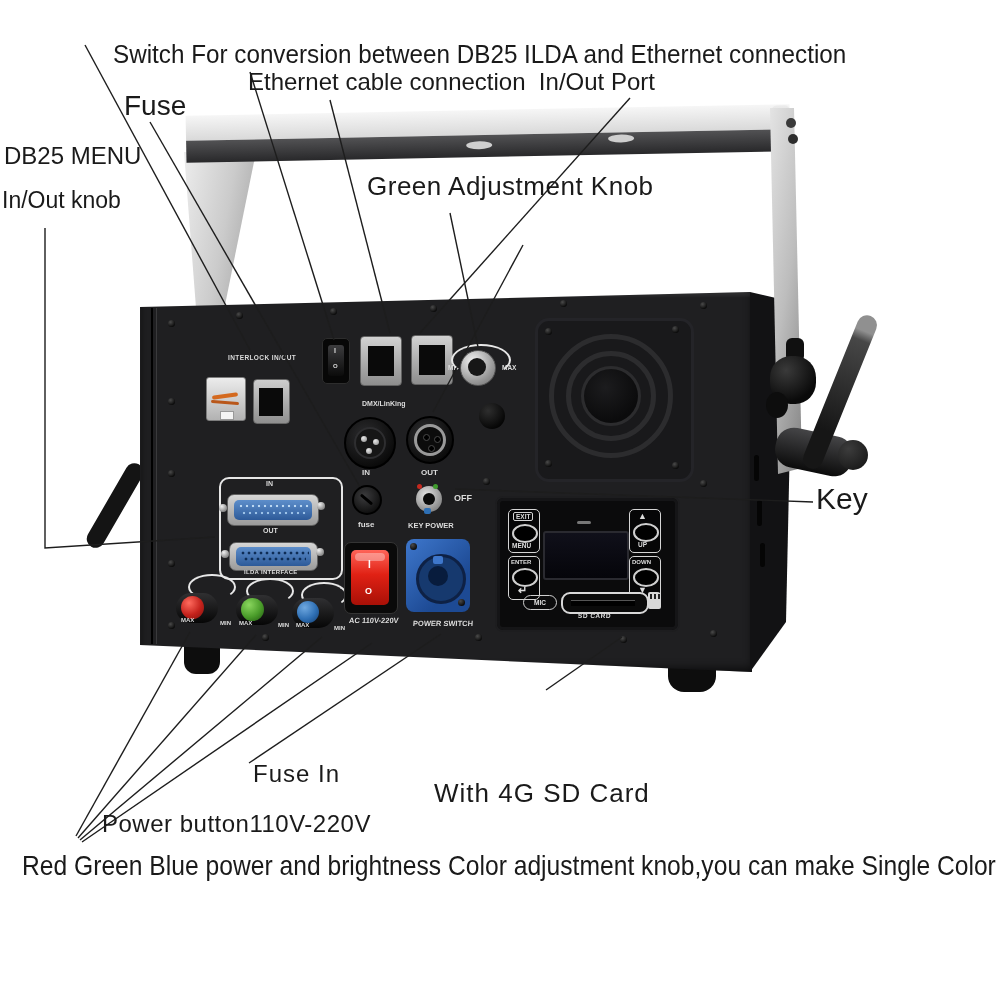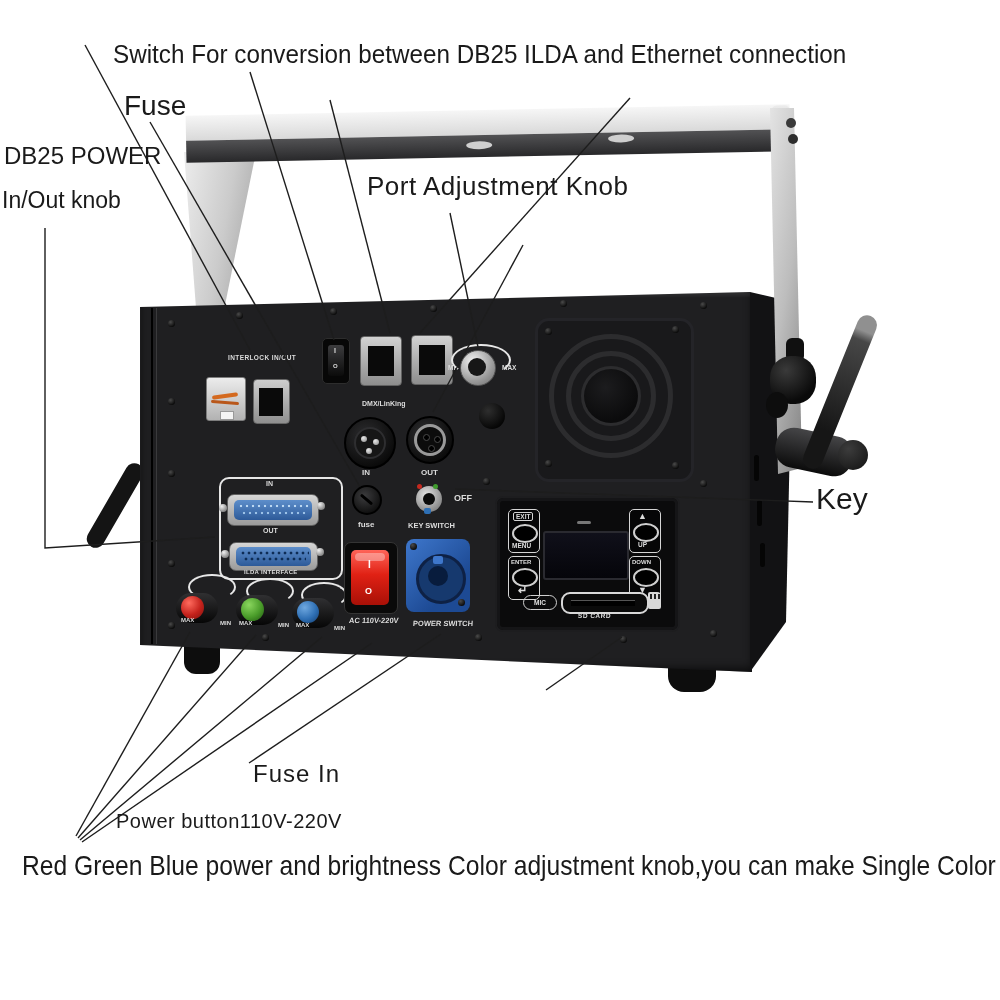--- a/index.html
+++ b/index.html
@@ -153,21 +153,21 @@
   </div>
   <div class="wl" style="left:358px;top:520px;font-size:8px;">fuse</div>
   <div class="abs" style="left:416px;top:486px;width:26px;height:26px;border-radius:50%;
               background:radial-gradient(circle at 40% 35%,#e4e4e4,#868686 75%);z-index:7;">
     <div class="abs" style="left:7px;top:7px;width:12px;height:12px;border-radius:50%;background:#0a0a0a;"></div>
     <div class="abs" style="left:1px;top:-2px;width:5px;height:5px;border-radius:50%;background:#c4281e;"></div>
     <div class="abs" style="left:17px;top:-2px;width:5px;height:5px;border-radius:50%;background:#3f9a2d;"></div>
     <div class="abs" style="left:8px;top:22px;width:7px;height:6px;border-radius:2px;background:#2e6fb4;"></div>
   </div>
   <div class="wl" style="left:454px;top:493px;font-size:9px;">OFF</div>
-  <div class="wl" style="left:408px;top:521px;font-size:7.5px;">KEY SWITCH</div>
+  <div class="wl" style="left:408px;top:521px;font-size:7.5px;">KEY POWER</div>
 
   <div class="abs" style="left:219px;top:477px;width:120px;height:99px;border:2px solid #e6e6e6;border-radius:10px;z-index:6;"></div>
   <div class="wl" style="left:266px;top:480px;font-size:7px;">IN</div>
   <div class="db25shell" style="left:227px;top:494px;width:90px;height:30px;">
     <div class="db25blue" style="left:6px;top:5px;width:78px;height:20px;background:linear-gradient(180deg,#5d8ecb,#2d5a99);"></div>
     <div class="dotsrow" style="left:10px;top:8px;width:72px;background-image:radial-gradient(circle,#bcd8f2 1.1px,transparent 1.6px);"></div>
     <div class="dotsrow" style="left:13px;top:15px;width:66px;background-image:radial-gradient(circle,#9cc2e8 1.1px,transparent 1.6px);"></div>
   </div>
   <div class="thumb" style="left:219px;top:504px;"></div>
   <div class="thumb" style="left:317px;top:502px;"></div>
@@ -288,26 +288,28 @@
     <line x1="455" y1="489" x2="813" y2="502" stroke="#1d1d1d" stroke-width="1.4"></line>
     <line x1="622" y1="637" x2="546" y2="690" stroke="#1d1d1d" stroke-width="1.4"></line>
     <line x1="441" y1="634" x2="249" y2="763" stroke="#1d1d1d" stroke-width="1.4"></line>
     <line x1="190" y1="632" x2="76" y2="836" stroke="#1d1d1d" stroke-width="1.4"></line>
     <line x1="256" y1="635" x2="78" y2="838" stroke="#1d1d1d" stroke-width="1.4"></line>
     <line x1="322" y1="637" x2="80" y2="840" stroke="#1d1d1d" stroke-width="1.4"></line>
     <line x1="372" y1="643" x2="82" y2="842" stroke="#1d1d1d" stroke-width="1.4"></line>
   </svg>
 
   <div class="ann" style="left:113px;top:40px;font-size:25px;transform:scaleX(.97);transform-origin:left top;">Switch For conversion between DB25 ILDA and Ethernet connection</div>
+  <div class="ann" style="left:248px;top:68px;font-size:24px;">Ethernet cable connection  In/Out Port</div>
   <div class="ann" style="left:124px;top:90px;font-size:28px;">Fuse</div>
-  <div class="ann" style="left:4px;top:142px;font-size:24px;">DB25 POWER</div>
+  <div class="ann" style="left:4px;top:142px;font-size:24px;">DB25 MENU</div>
   <div class="ann" style="left:2px;top:187px;font-size:23px;">In/Out knob</div>
-  <div class="ann" style="left:367px;top:172px;font-size:26px;letter-spacing:.5px;">Port Adjustment Knob</div>
+  <div class="ann" style="left:367px;top:172px;font-size:26px;letter-spacing:.5px;">Green Adjustment Knob</div>
   <div class="ann" style="left:816px;top:482px;font-size:30px;">Key</div>
   <div class="ann" style="left:434px;top:688px;font-size:26px;letter-spacing:1px;line-height:42px;">
+    <div>With 4G SD Card</div>
     
     
   </div>
   <div class="ann" style="left:253px;top:760px;font-size:24px;letter-spacing:1px;">Fuse In</div>
-  <div class="ann" style="left:116px;top:810px;font-size:20px;letter-spacing:.5px;">Power button110V-220V</div>
+  <div class="ann" style="left:102px;top:810px;font-size:24px;letter-spacing:.5px;">Power button110V-220V</div>
   <div class="ann" style="left:22px;top:850px;font-size:28px;transform:scaleX(.88);transform-origin:left top;">Red Green Blue power and brightness Color adjustment knob,you can make Single Color</div>
 
 </div>
 
 </body></html>

